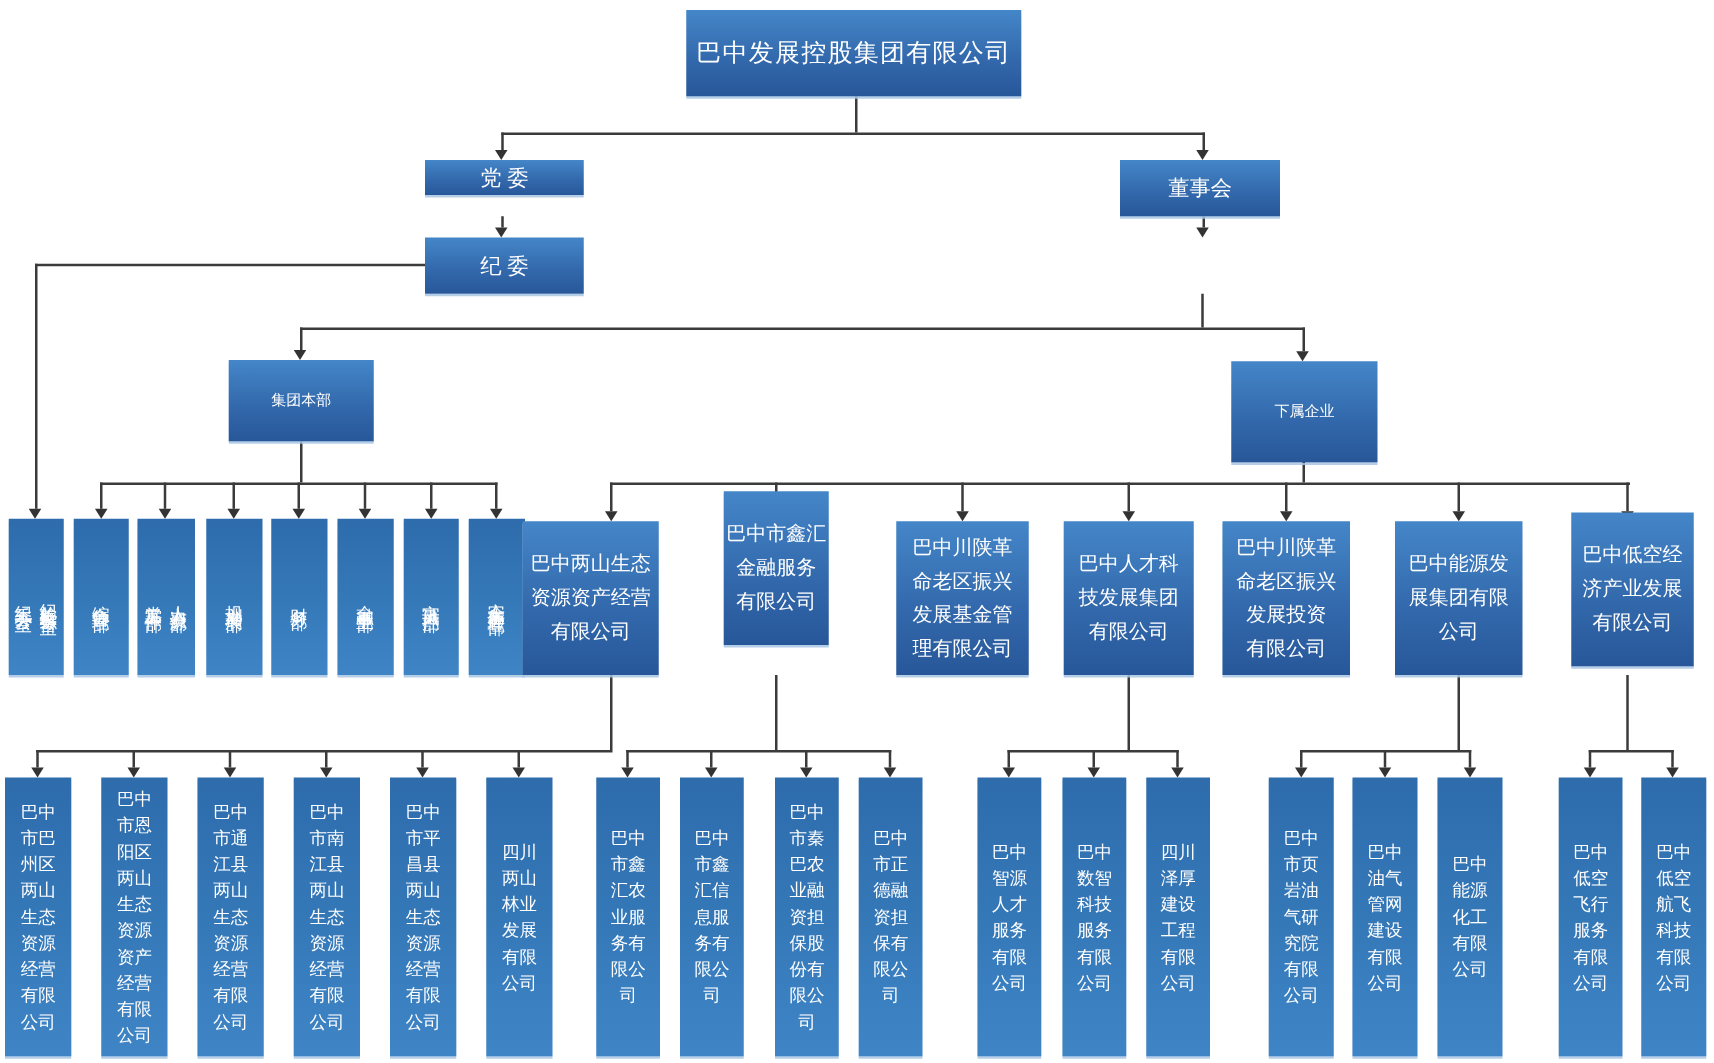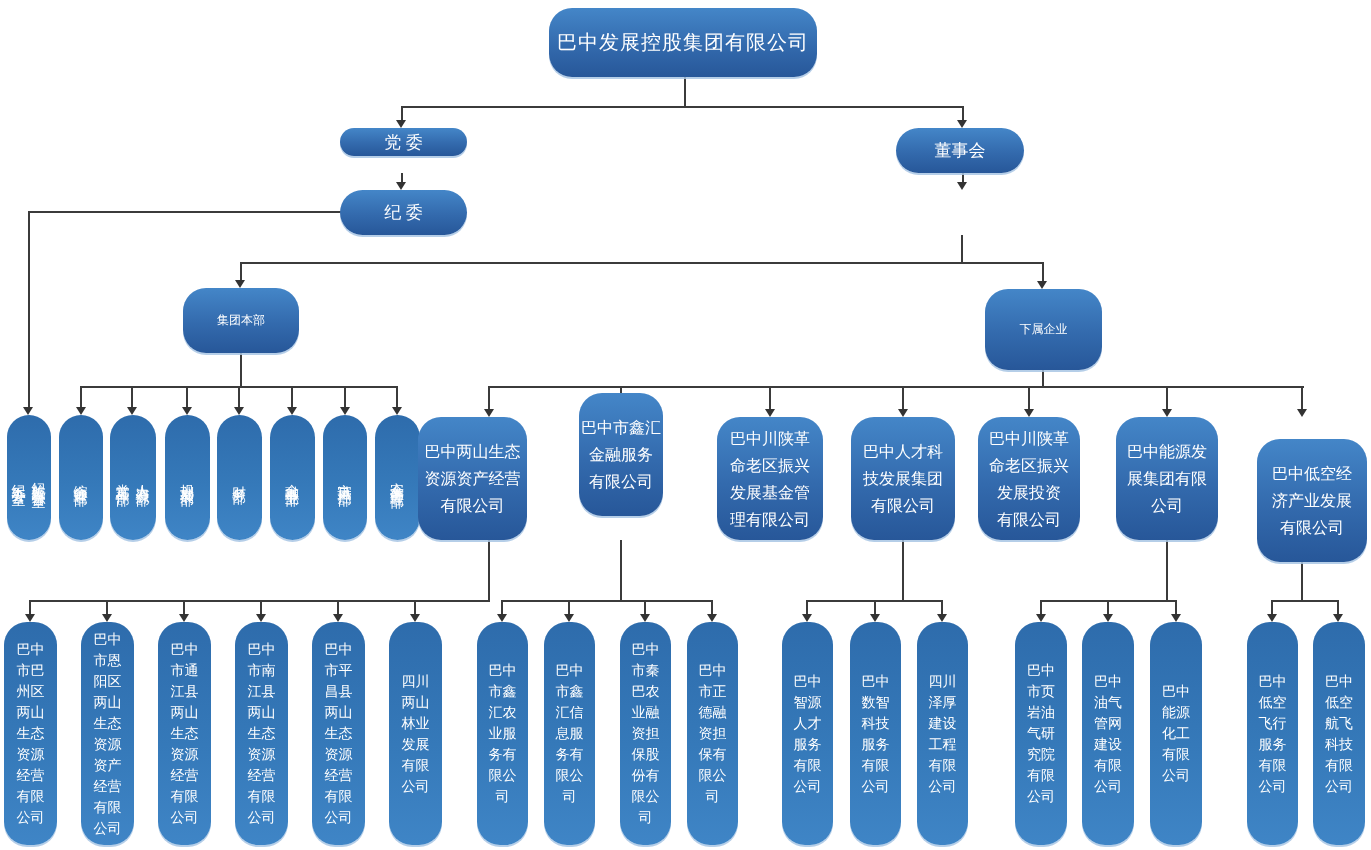--- a/index.html
+++ b/index.html
@@ -10,21 +10,20 @@
   
   .vl{position:absolute;width:2px;background:#3b3b3b;}
   .hl{position:absolute;height:2px;background:#3b3b3b;}
   .ar{position:absolute;width:0;height:0;border-left:5px solid transparent;border-right:5px solid transparent;border-top:8px solid #333333;}
   
   .node{
     position:absolute;display:flex;align-items:center;justify-content:center;
     color:#ffffff;box-sizing:border-box;text-align:center;
     background:linear-gradient(180deg,#4486c8 0%,#336aad 55%,#275799 100%);
     box-shadow:0 2px 0 rgba(168,198,228,.85);
-    border-radius:23px;
   }
   .tall{background:linear-gradient(180deg,#2e6cac 0%,#3579b9 55%,#3f85c6 100%);}
   .root-node{font-size:20px;letter-spacing:1px;}
   .lvl{font-size:17px;}
   .hub{font-size:12px;}
   .t1{font-size:16px;line-height:27px;white-space:pre-line;}
   .t2{font-size:14px;line-height:21px;white-space:pre-line;}
   .vtxt{
     writing-mode:vertical-rl;text-orientation:upright;white-space:pre-line;
     font-size:14px;line-height:20px;letter-spacing:2px;text-align:center;
@@ -204,21 +203,21 @@
   <div class="node t1" style="left:851px;top:417px;width:104px;height:123px"><span>巴中人才科
 技发展集团
 有限公司</span></div>
   <div class="node t1" style="left:978px;top:417px;width:102px;height:123px"><span>巴中川陕革
 命老区振兴
 发展投资
 有限公司</span></div>
   <div class="node t1" style="left:1116px;top:417px;width:102px;height:123px"><span>巴中能源发
 展集团有限
 公司</span></div>
-  <div class="node t1" style="left:1257px;top:439px;width:110px;height:123px"><span>巴中低空经
+  <div class="node t1" style="left:1257px;top:410px;width:98px;height:123px"><span>巴中低空经
 济产业发展
 有限公司</span></div>
 
   <div class="node tall t2" style="left:4px;top:622px;width:53px;height:223px"><span>巴中
 市巴
 州区
 两山
 生态
 资源
 经营

